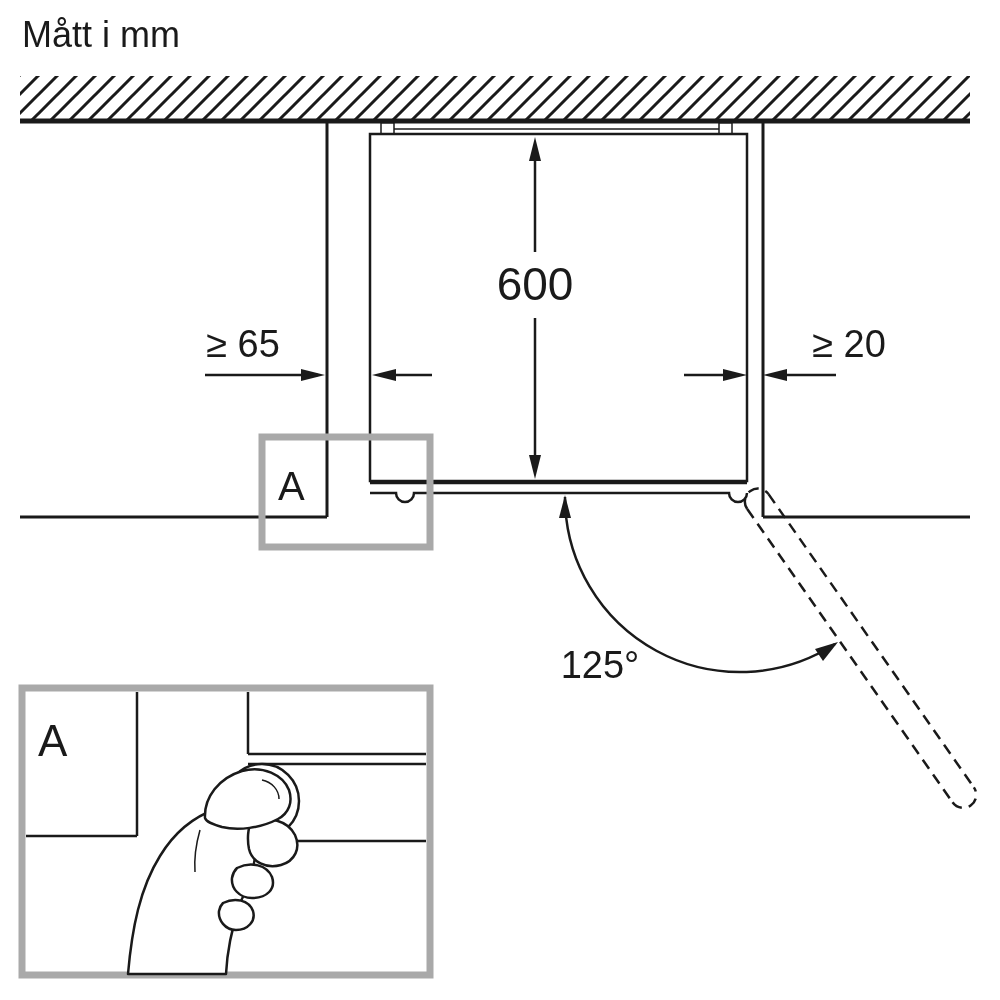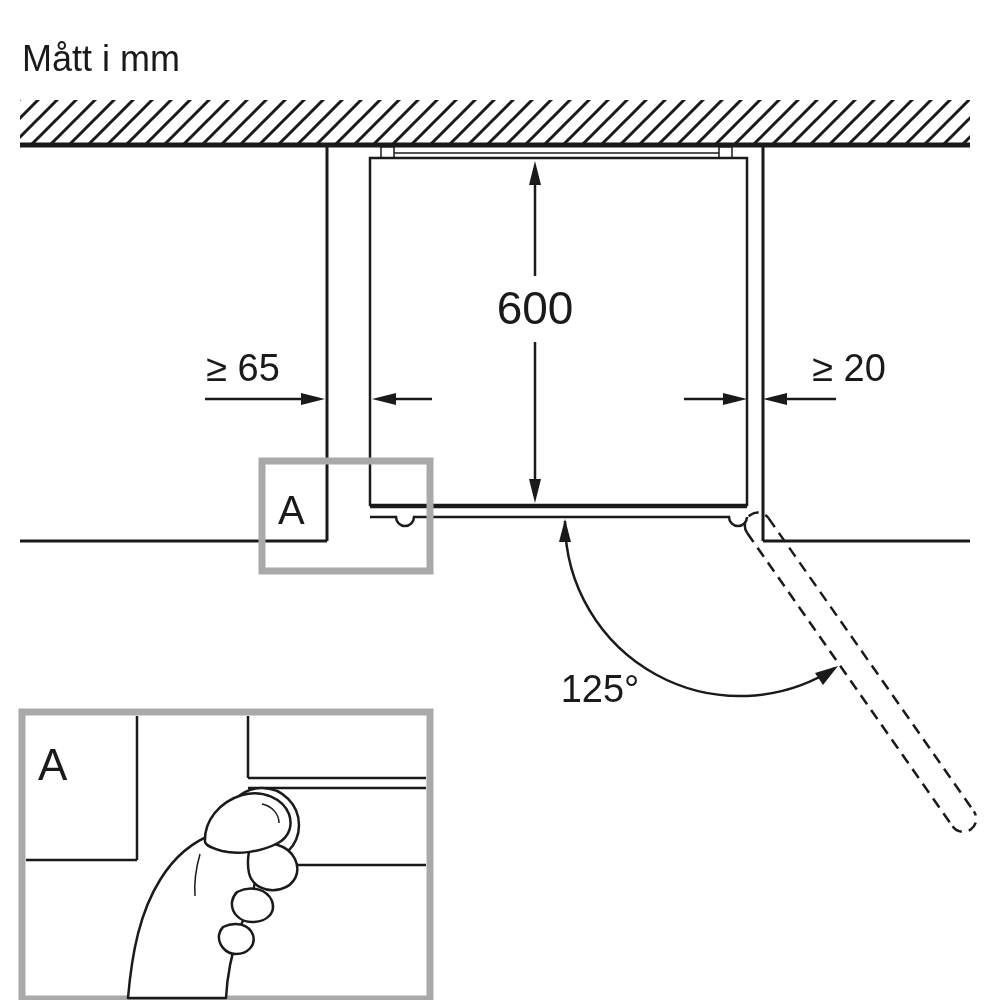--- a/index.html
+++ b/index.html
@@ -9,21 +9,20 @@
     height: 1000px;
     background: #ffffff;
     font-family: "Liberation Sans", sans-serif;
     overflow: hidden;
   }
   #page {
     width: 1000px;
     height: 956px;
     position: relative;
     background: #ffffff;
-    margin-top: 24px;
   }
   svg text {
     font-family: "Liberation Sans", sans-serif;
     fill: #1a1a1a;
   }
   .title-text   { font-size: 36px; }
   .dim-text     { font-size: 38px; }
   .dim-large    { font-size: 46px; }
   .marker-text  { font-size: 40px; }
   .marker-large { font-size: 44px; }

